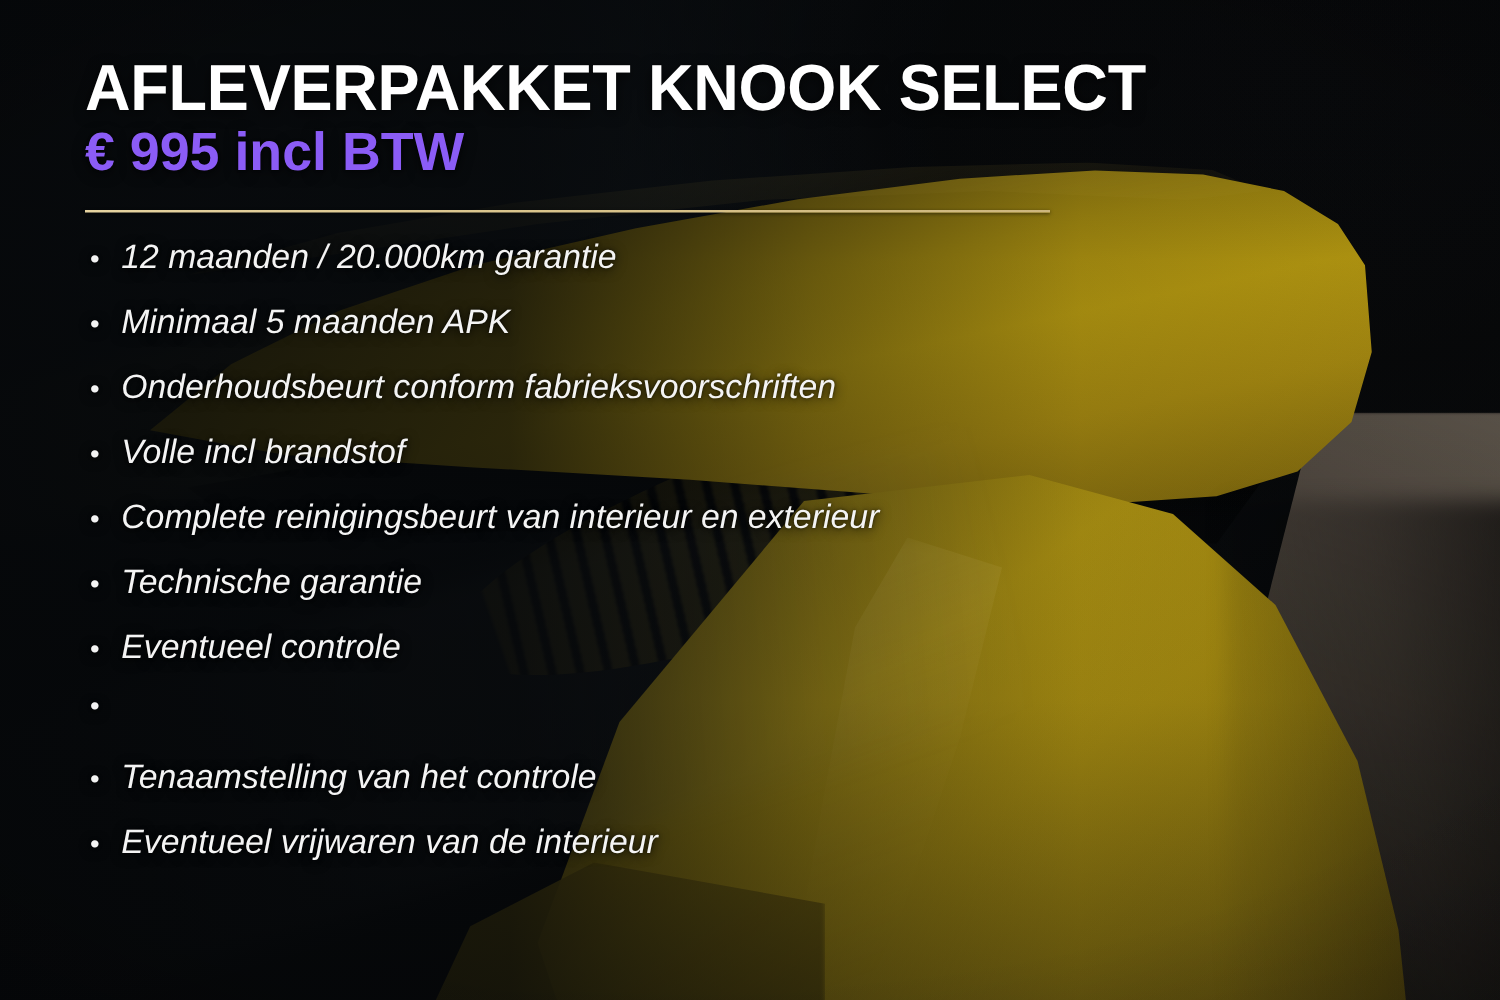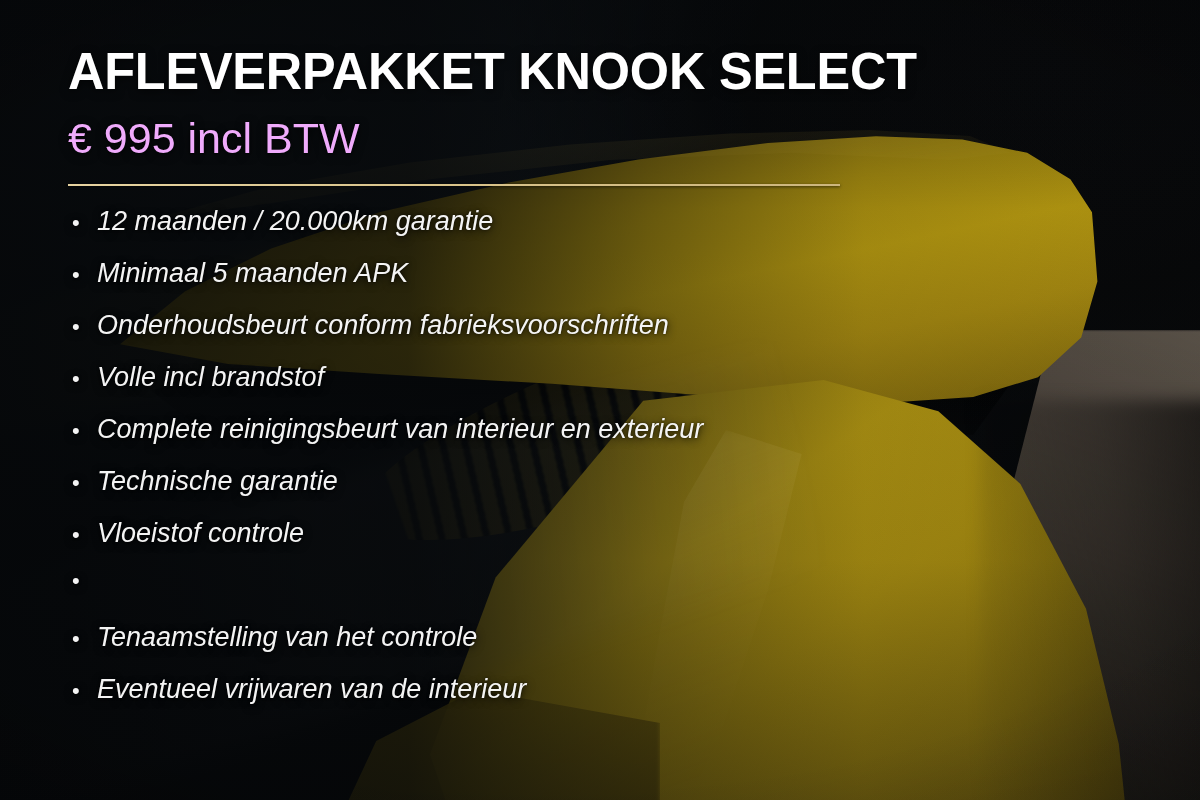--- a/index.html
+++ b/index.html
@@ -186,25 +186,25 @@
     letter-spacing:-0.2px;
     line-height:1.06;
     color:#ffffff;
     white-space:nowrap;
     transform:scaleX(.97);
     transform-origin:left center;
     text-shadow:0 2px 10px rgba(0,0,0,.65), 0 0 2px rgba(0,0,0,.5);
   }
 
   .subtitle {
-    margin-top:16px;
+    margin-top:0;
     font-size:43px;
-    font-weight:400;
+    font-weight:700;
     line-height:1.08;
-    color:#f0abfc;
+    color:#8b5cf6;
     white-space:nowrap;
     text-shadow:0 2px 10px rgba(0,0,0,.7), 0 0 2px rgba(0,0,0,.55);
   }
 
   .divider {
     margin-top:22px;
     width:772px;
     height:2px;
     background:linear-gradient(90deg,#e6d3a0 0%, #d9c38a 50%, #cdb67d 100%);
     box-shadow:0 1px 3px rgba(0,0,0,.6);
@@ -297,21 +297,21 @@
         <span class="item-text">Complete reinigingsbeurt van interieur en exterieur</span>
       </li>
 
       <li class="list-item">
         <span class="bullet">•</span>
         <span class="item-text">Technische garantie</span>
       </li>
 
       <li class="list-item">
         <span class="bullet">•</span>
-        <span class="item-text">Vloeistof controle</span>
+        <span class="item-text">Eventueel controle</span>
       </li>
 
       <li class="list-item">
         <span class="bullet">•</span>
       </li>
 
       <li class="list-item">
         <span class="bullet">•</span>
         <span class="item-text">Tenaamstelling van het controle</span>
       </li>

